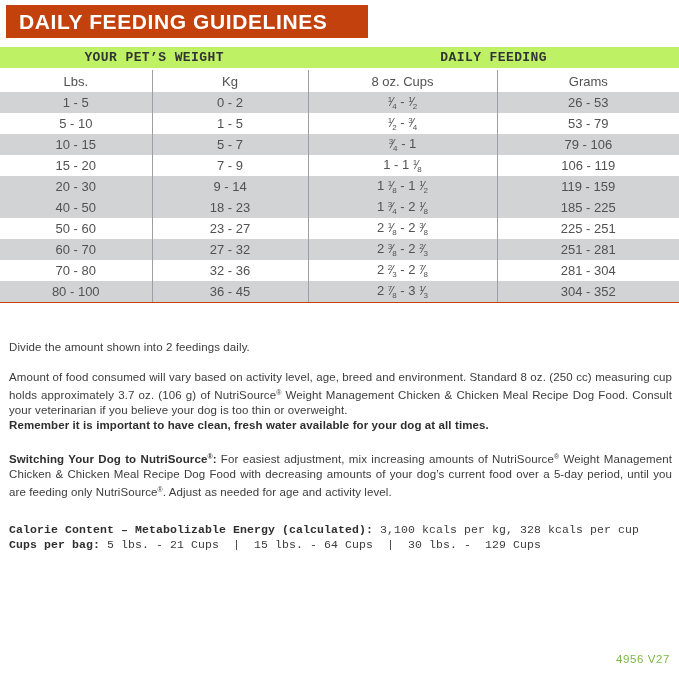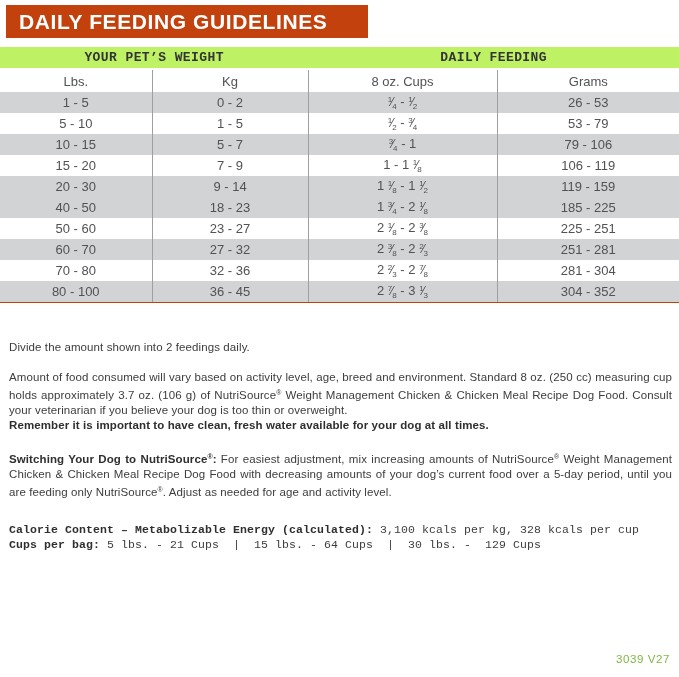--- a/index.html
+++ b/index.html
@@ -196,13 +196,13 @@
     <span>For easiest adjustment, mix increasing amounts of NutriSource<sup class="r">®</sup> Weight Management Chicken &amp; Chicken Meal Recipe Dog Food with decreasing amounts of your dog’s current food over a 5-day period, until you are feeding only NutriSource<sup class="r">®</sup>. Adjust as needed for age and activity level.</span>
   </p>
   <p class="p3">
     <strong>Calorie Content – Metabolizable Energy (calculated):</strong>
     <span>3,100 kcals per kg, 328 kcals per cup</span><br>
     <strong>Cups per bag:</strong>
     <span>5 lbs. - 21 Cups &nbsp;|&nbsp; 15 lbs. - 64 Cups &nbsp;|&nbsp; 30 lbs. - &nbsp;129 Cups</span>
   </p>
 </div>
 
-<div class="version-code">3039 V27</div>
+<div class="version-code">4956 V27</div>
 
 </body></html>

